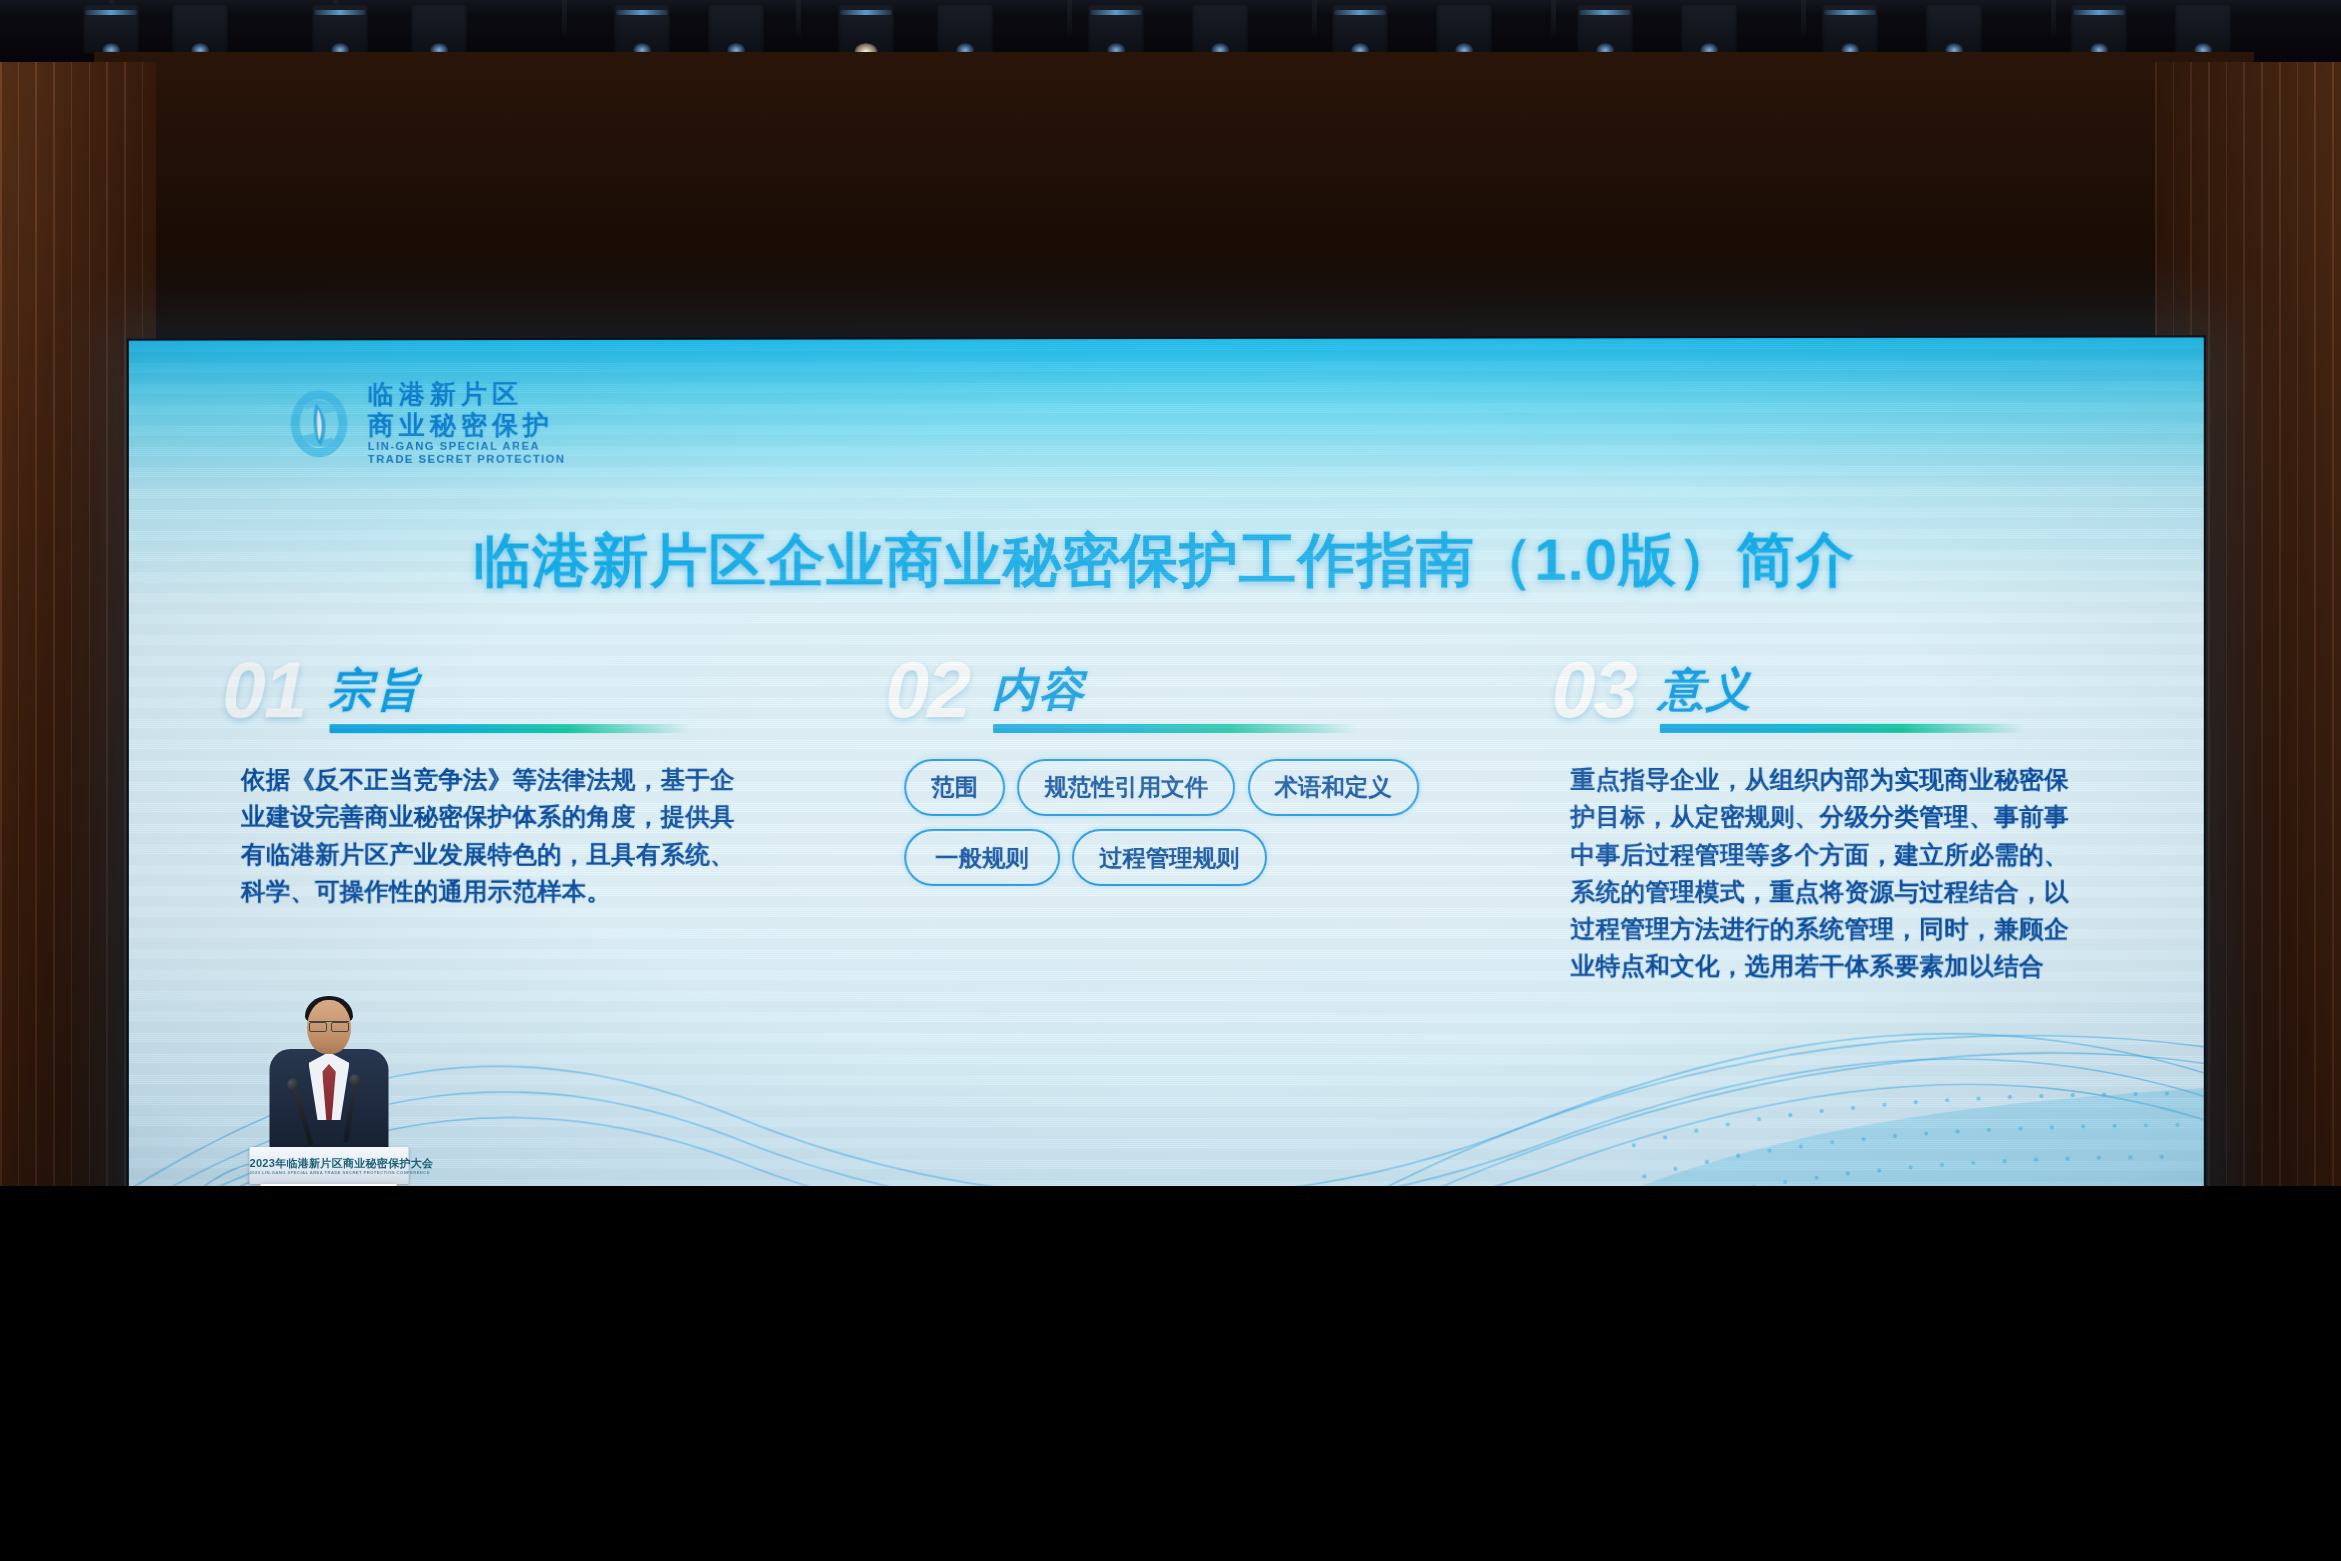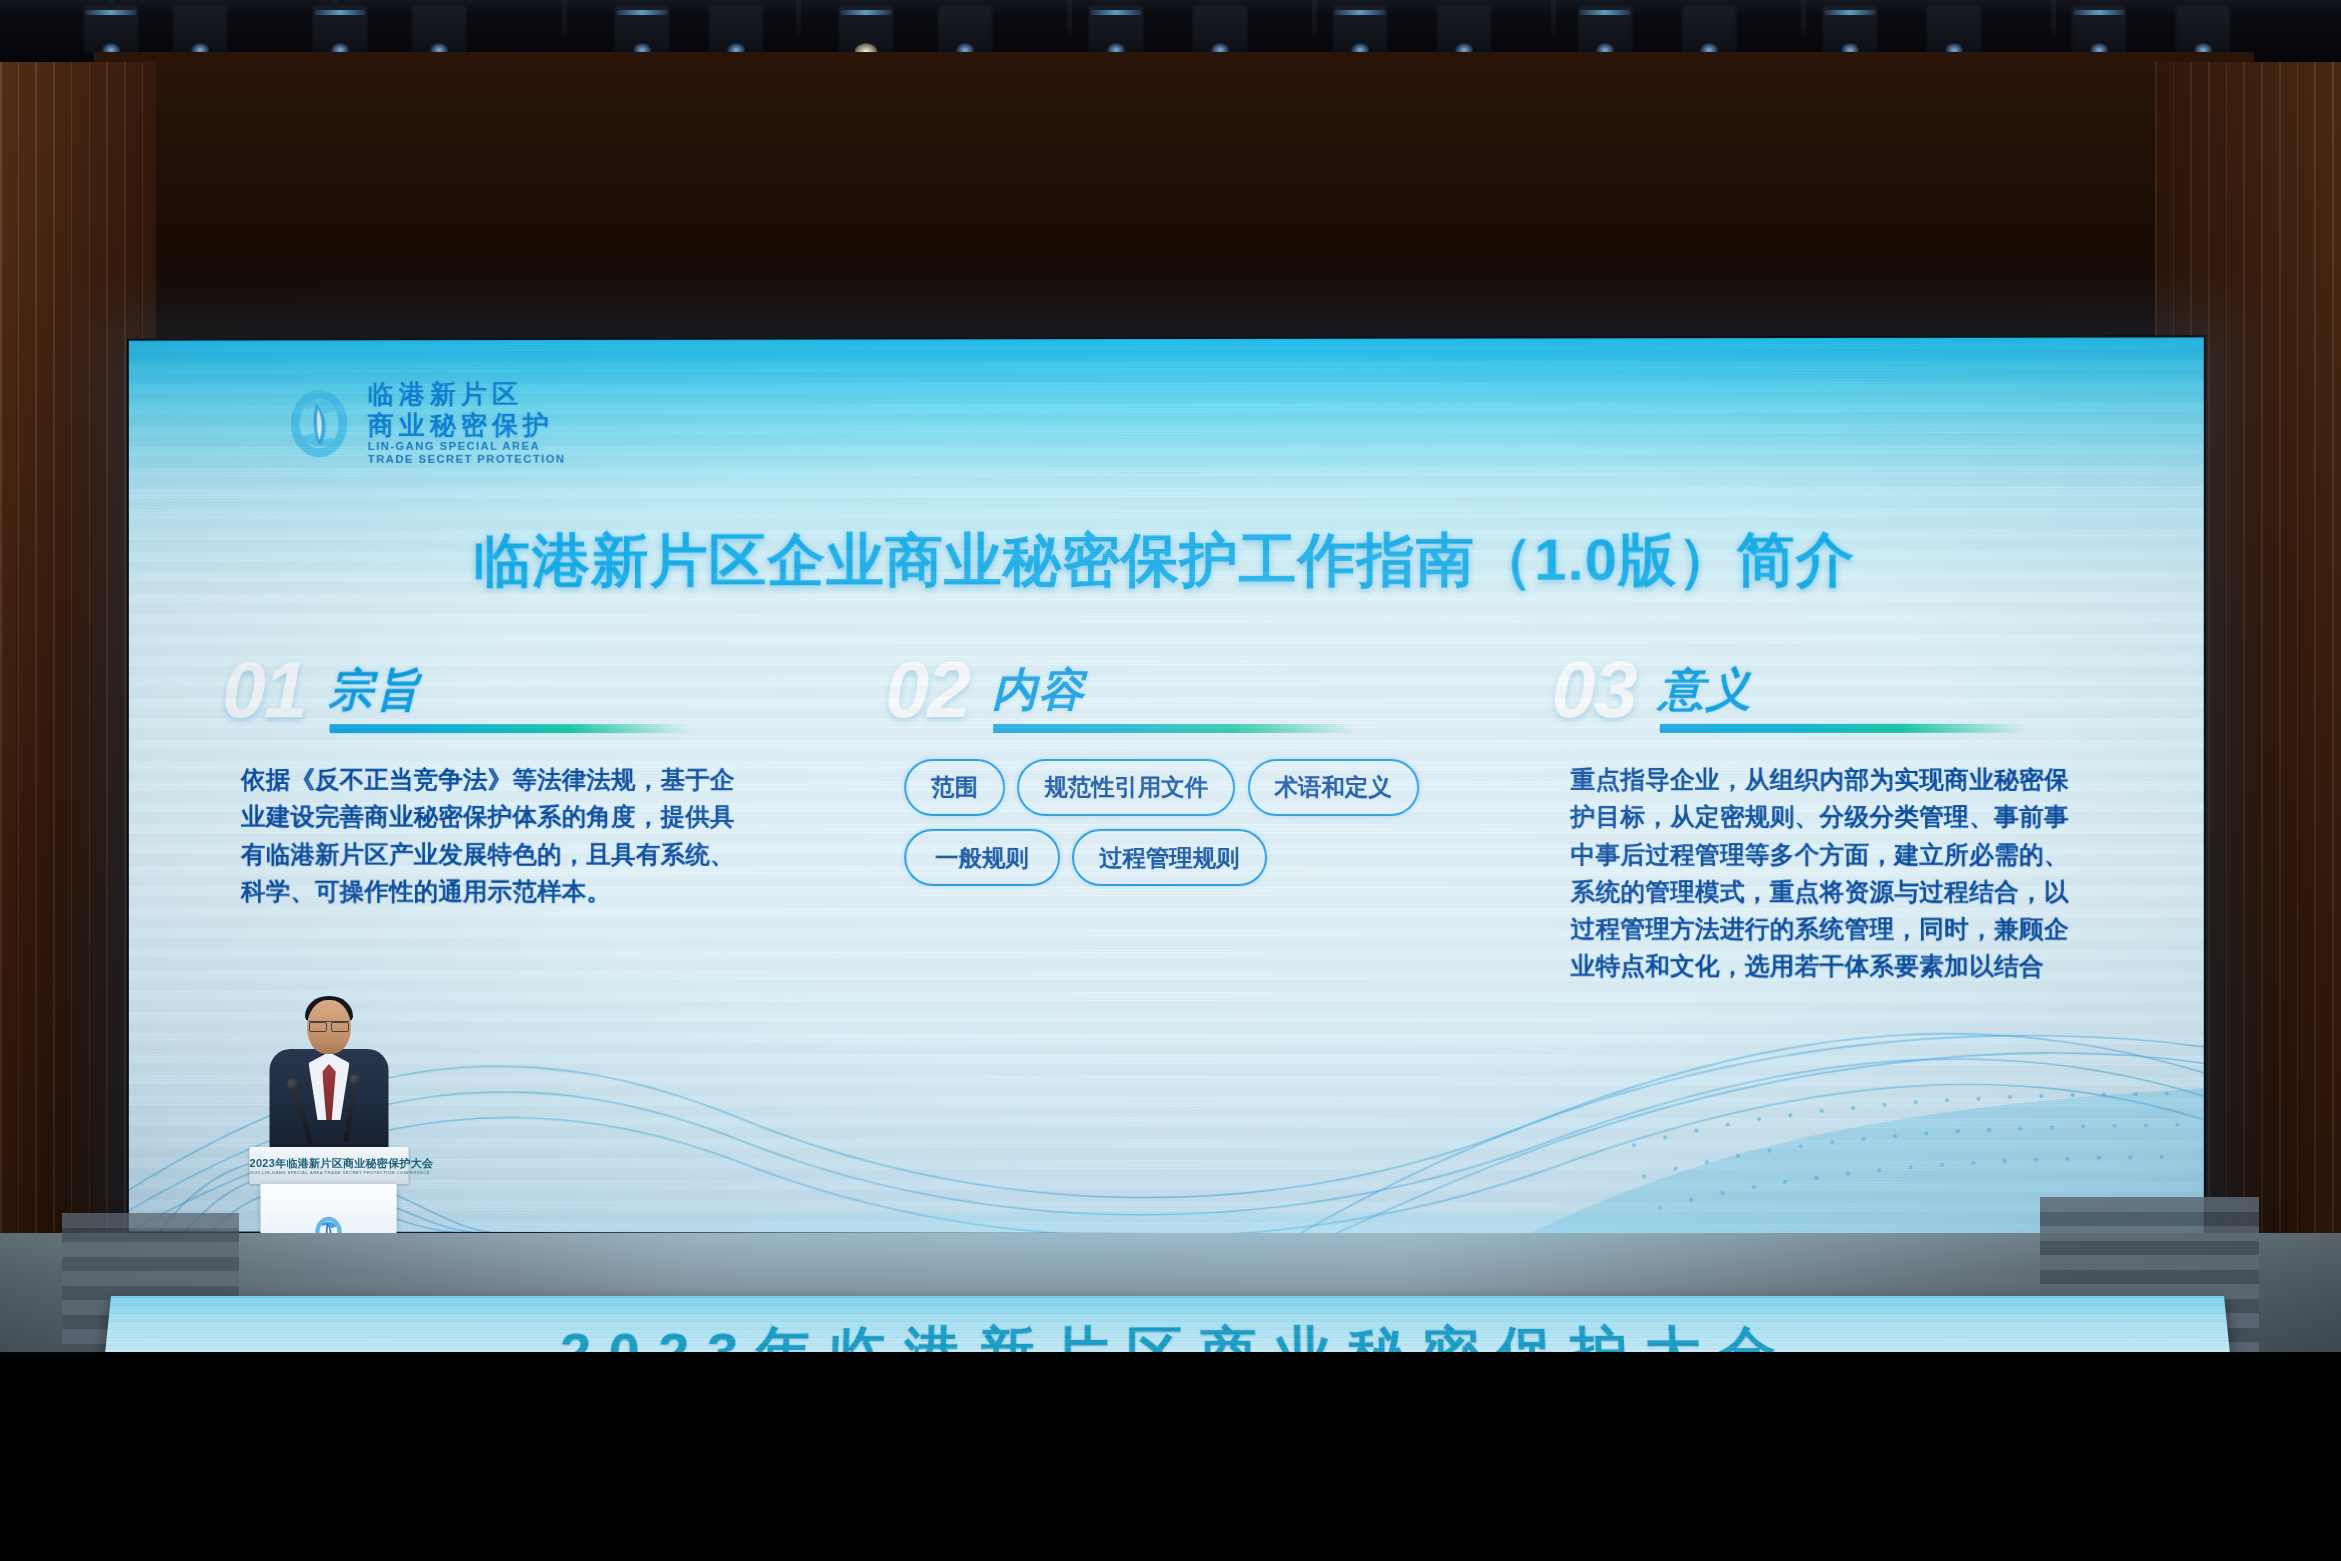--- a/index.html
+++ b/index.html
@@ -3,21 +3,21 @@
 <meta charset="utf-8">
 <title>2023 Lin-Gang Special Area Trade Secret Protection Conference</title>
 <style>
   html,body{margin:0;padding:0;background:#000;}
   body{
     font-family:"Liberation Sans","DejaVu Sans",sans-serif;
     -webkit-font-smoothing:antialiased;
   }
   #stage{
     position:relative;
-    width:2342px;height:1352px;
+    width:2342px;height:1186px;
     overflow:hidden;
     background:#0a0608;
   }
 
   
   .ceiling{
     position:absolute;left:0;top:0;width:2342px;height:83px;
     background:linear-gradient(180deg,#0c0e14 0%,#070509 70%,#050304 100%);
     overflow:hidden;
   }

